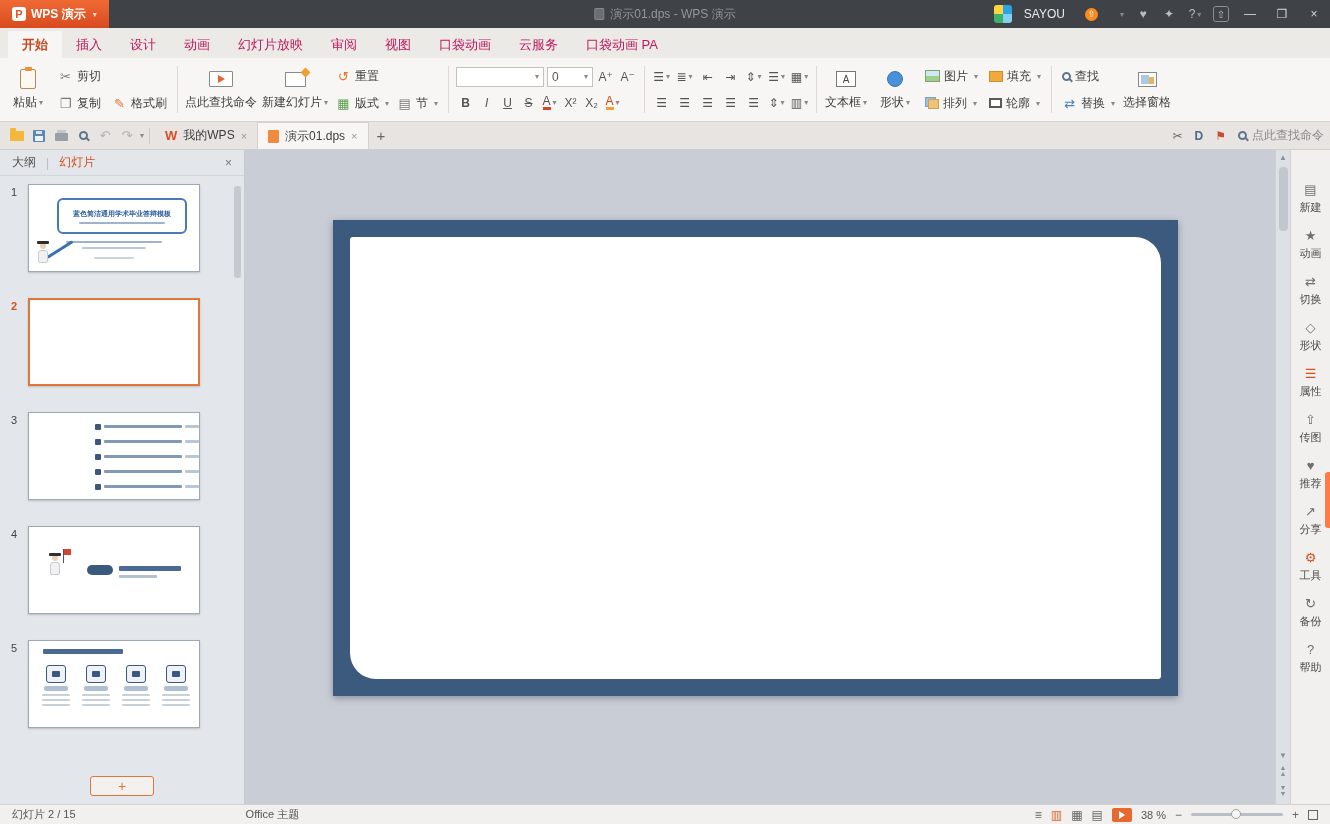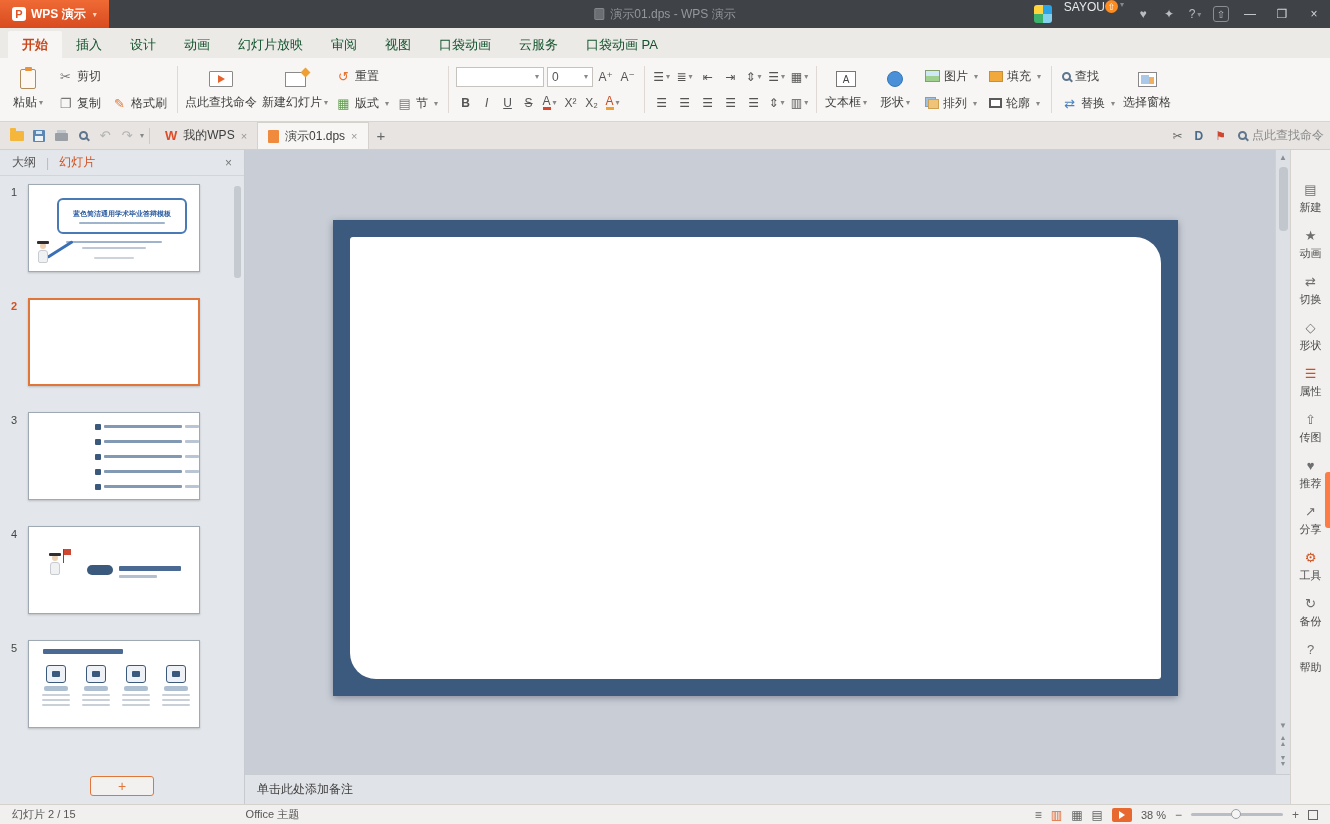--- a/index.html
+++ b/index.html
@@ -8,28 +8,28 @@
 .caret{font-size:8px;color:#888;margin-left:2px}
 
 .titlebar{height:28px;background:#3f4347;display:flex;align-items:center;position:relative;flex:0 0 auto}
 .app-btn{height:28px;background:linear-gradient(#ef6a35,#d84b1f);color:#fff;display:flex;align-items:center;gap:5px;padding:0 12px;font-weight:bold;font-size:12px}
 .app-btn .caret{color:#ffd9c4}
 .logo-p{background:#fff;color:#e05526;width:14px;height:14px;border-radius:3px;display:flex;align-items:center;justify-content:center;font-size:11px;font-weight:bold}
 .tb-title{position:absolute;left:50%;transform:translateX(-50%);color:#94979b;display:flex;align-items:center;gap:6px}
 .doc-ico{width:10px;height:12px;border:1px solid #84878b;background:#6b6e72;border-radius:1px;display:inline-block}
 .tb-right{margin-left:auto;display:flex;align-items:center;height:100%}
 .wps-logo{width:18px;height:18px;margin:0 6px;border-radius:3px;background:conic-gradient(#2aa4e4 0 25%,#83d1ef 0 50%,#3cb26c 0 75%,#ffd53b 0)}
-.account{color:#e9eaec;display:flex;align-items:flex-start;gap:0;padding:0 6px;height:100%}
+.account{color:#e9eaec;display:flex;align-items:center;gap:20px;padding:0 6px;height:100%}
 .vip{width:13px;height:13px;border-radius:50%;background:#ff8a1e;color:#fff;font-size:9px;display:flex;align-items:center;justify-content:center}
 .tb-ico{width:26px;height:28px;display:flex;align-items:center;justify-content:center;color:#b9bcc0;font-size:12px}
 .launchbox{border:1px solid #8a8d91;border-radius:3px;width:16px;height:16px;display:flex;align-items:center;justify-content:center;font-size:10px;color:#b9bcc0}
 .winbtn{width:32px;height:28px;display:flex;align-items:center;justify-content:center;color:#d2d5d8;font-size:12px}
 
 .rtabs{height:30px;background:#eceae7;display:flex;align-items:flex-end;padding-left:8px;flex:0 0 auto}
-.rtab{padding:0 14px;height:27px;line-height:27px;font-size:13px;color:#14532d;white-space:nowrap}
+.rtab{padding:0 14px;height:27px;line-height:27px;font-size:13px;color:#be185d;white-space:nowrap}
 .rtab.active{background:#f7f6f4;color:#c8481d;font-weight:bold;border-radius:2px 2px 0 0}
 
 .ribbon{height:64px;background:#f7f6f4;border-bottom:1px solid #d8d4cf;display:flex;align-items:stretch;padding:3px 2px;flex:0 0 auto}
 .rsep{width:1px;background:#ded9d4;margin:5px 3px;flex:0 0 auto}
 .rg{display:flex;align-items:center;gap:5px;padding:0 4px;flex:0 0 auto}
 .bigbtn{display:flex;flex-direction:column;align-items:center;justify-content:center;min-width:44px;height:56px;gap:4px;color:#3f3f3f}
 .bigbtn .bi{height:22px;display:flex;align-items:center;justify-content:center}
 .lbl{display:flex;align-items:center;white-space:nowrap}
 .vcol{display:flex;flex-direction:column;justify-content:center;gap:5px}
 .hrow{display:flex;gap:2px}
@@ -600,23 +600,20 @@
         <span class="dblarr">
             <span>▲</span>
             <span>▲</span>
           </span>
         <span class="dblarr">
             <span>▼</span>
             <span>▼</span>
           </span>
       </div>
     </div>
-    <div class="notes">
-      <span>单击此处添加备注</span>
-    </div>
   </div>
 
   <div class="rsb">
     <div class="sit">
         <span class="ig">▤</span>
         <span>新建</span>
       </div>
     <div class="sit">
         <span class="ig">★</span>
         <span>动画</span>

